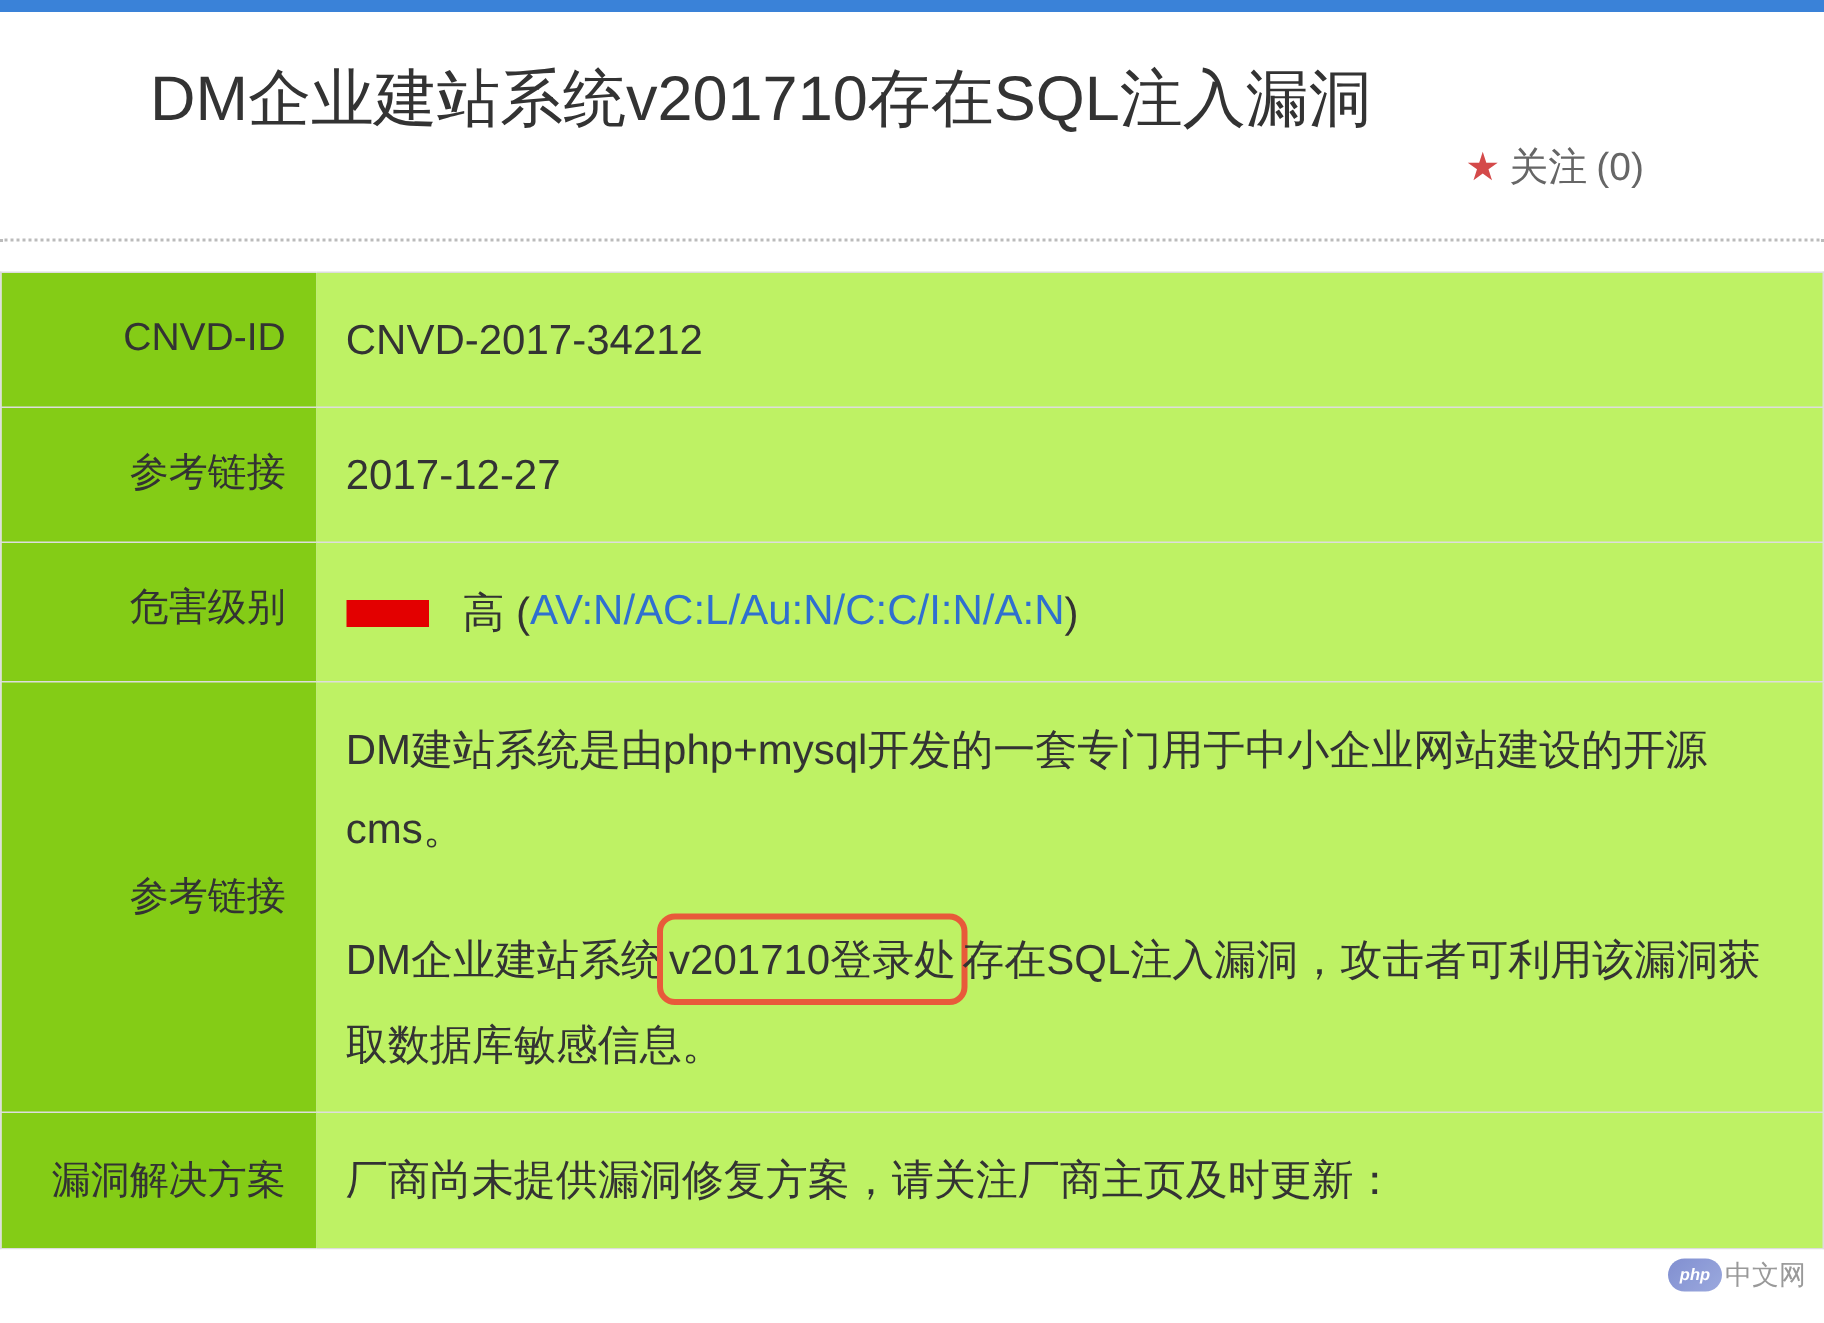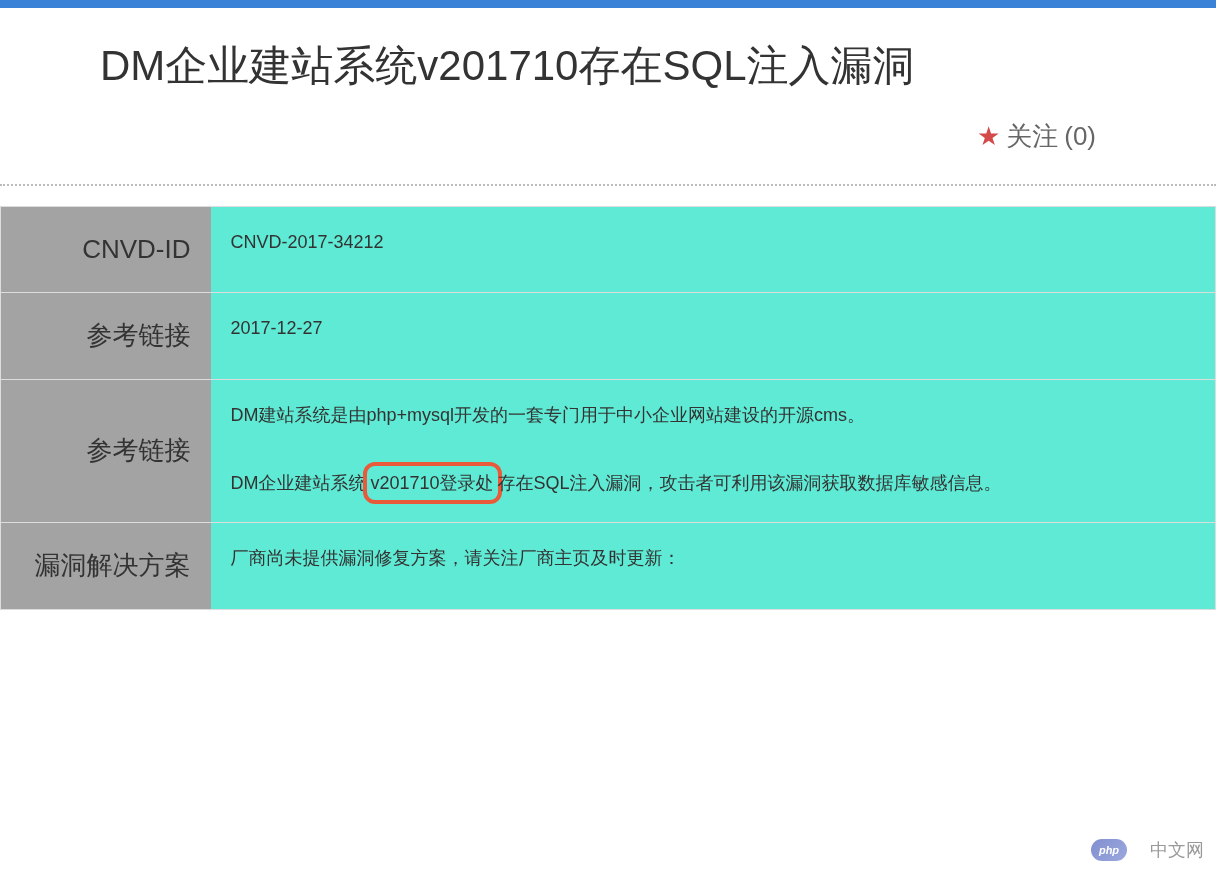--- a/index.html
+++ b/index.html
@@ -18,21 +18,20 @@
       height: 8px;
       background: #3a82d8;
     }
     .header-section {
       padding: 30px 100px 20px 100px;
     }
     .page-title {
       font-size: 42px;
       font-weight: 400;
       color: #333;
-      margin-bottom: 25px;
     }
     .follow-row {
       text-align: right;
       padding-right: 20px;
       padding-bottom: 10px;
     }
     .follow-link {
       font-size: 26px;
       color: #666;
       display: inline-flex;
@@ -58,30 +57,30 @@
     .info-table tr {
       border: 1px solid #ddd;
     }
     .info-table td {
       padding: 18px 20px;
       vertical-align: top;
       line-height: 1.9;
     }
     .label-cell {
       width: 210px;
-      background: #a3a3a3;
+      background: #84cc16;
       text-align: right;
       color: #333;
       font-size: 26px;
       vertical-align: middle;
     }
     .value-cell {
-      background: #5eead4;
+      background: #bef264;
       color: #333;
-      font-size: 18px;
+      font-size: 28px;
     }
     .severity-bar {
       display: inline-block;
       width: 55px;
       height: 18px;
       background: #e30000;
       margin-right: 15px;
       vertical-align: middle;
     }
     .severity-text {
@@ -104,21 +103,21 @@
     }
     .desc-para:last-child {
       margin-bottom: 0;
     }
     .watermark {
       position: fixed;
       right: 12px;
       bottom: 20px;
       display: flex;
       align-items: center;
-      gap: 23px;
+      gap: 2px;
       font-size: 18px;
       color: #888;
       opacity: 0.85;
     }
     .watermark-logo {
       width: 36px;
       height: 22px;
       background: linear-gradient(135deg, #6b7cc9, #8a9ad8);
       border-radius: 11px;
       color: #fff;
@@ -152,20 +151,28 @@
   <tbody>
       <tr>
     <td class="label-cell">CNVD-ID</td>
     <td class="value-cell">CNVD-2017-34212</td>
   </tr>
   <tr>
     <td class="label-cell">参考链接</td>
     <td class="value-cell">2017-12-27</td>
   </tr>
   <tr>
+    <td class="label-cell">危害级别</td>
+    <td class="value-cell">
+      <span class="severity-bar"></span>
+      <span class="severity-text">高</span>
+      <span class="severity-text">(</span><a class="av-link">AV:N/AC:L/Au:N/C:C/I:N/A:N</a><span class="severity-text">)</span>
+    </td>
+  </tr>
+  <tr>
     <td class="label-cell" style="vertical-align:middle">参考链接</td>
     <td class="value-cell">
       <div class="desc-para">DM建站系统是由php+mysql开发的一套专门用于中小企业网站建设的开源cms。</div>
       <div class="desc-para">
         <span>DM企业建站系统</span><span class="highlight-box"><span>v201710登录处</span></span><span>存</span><span>在SQL注入漏洞，攻击者可利用该漏洞获取数据库敏感信息。</span>
       </div>
     </td>
   </tr>
   <tr>
     <td class="label-cell" style="vertical-align:middle">漏洞解决方案</td>

